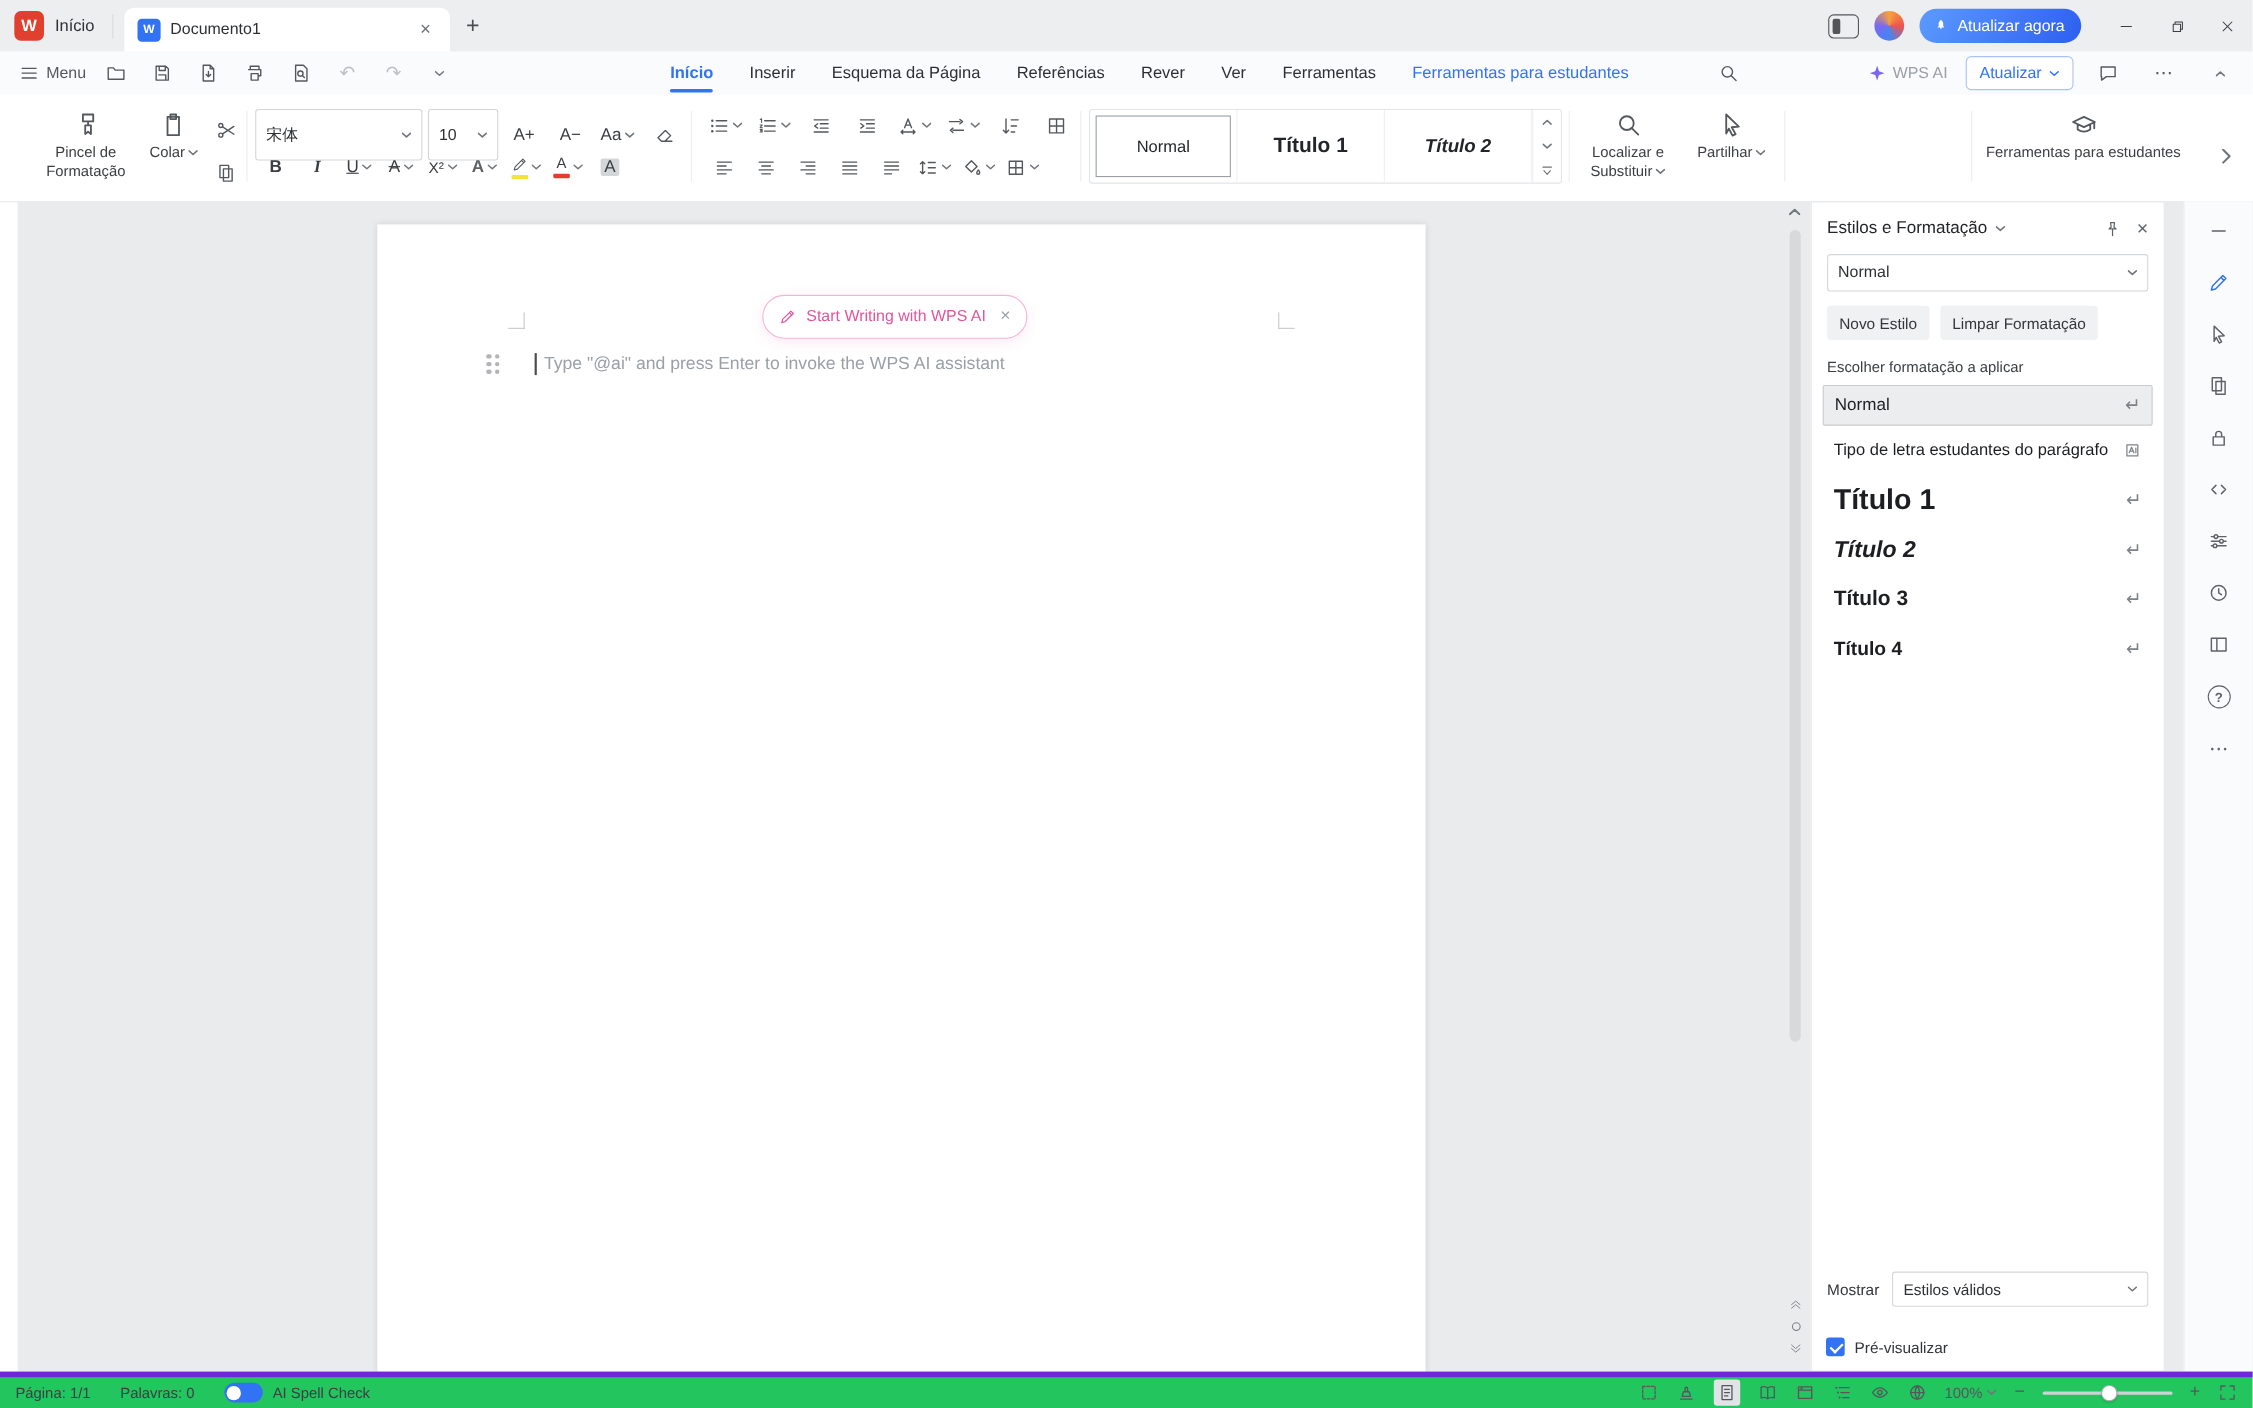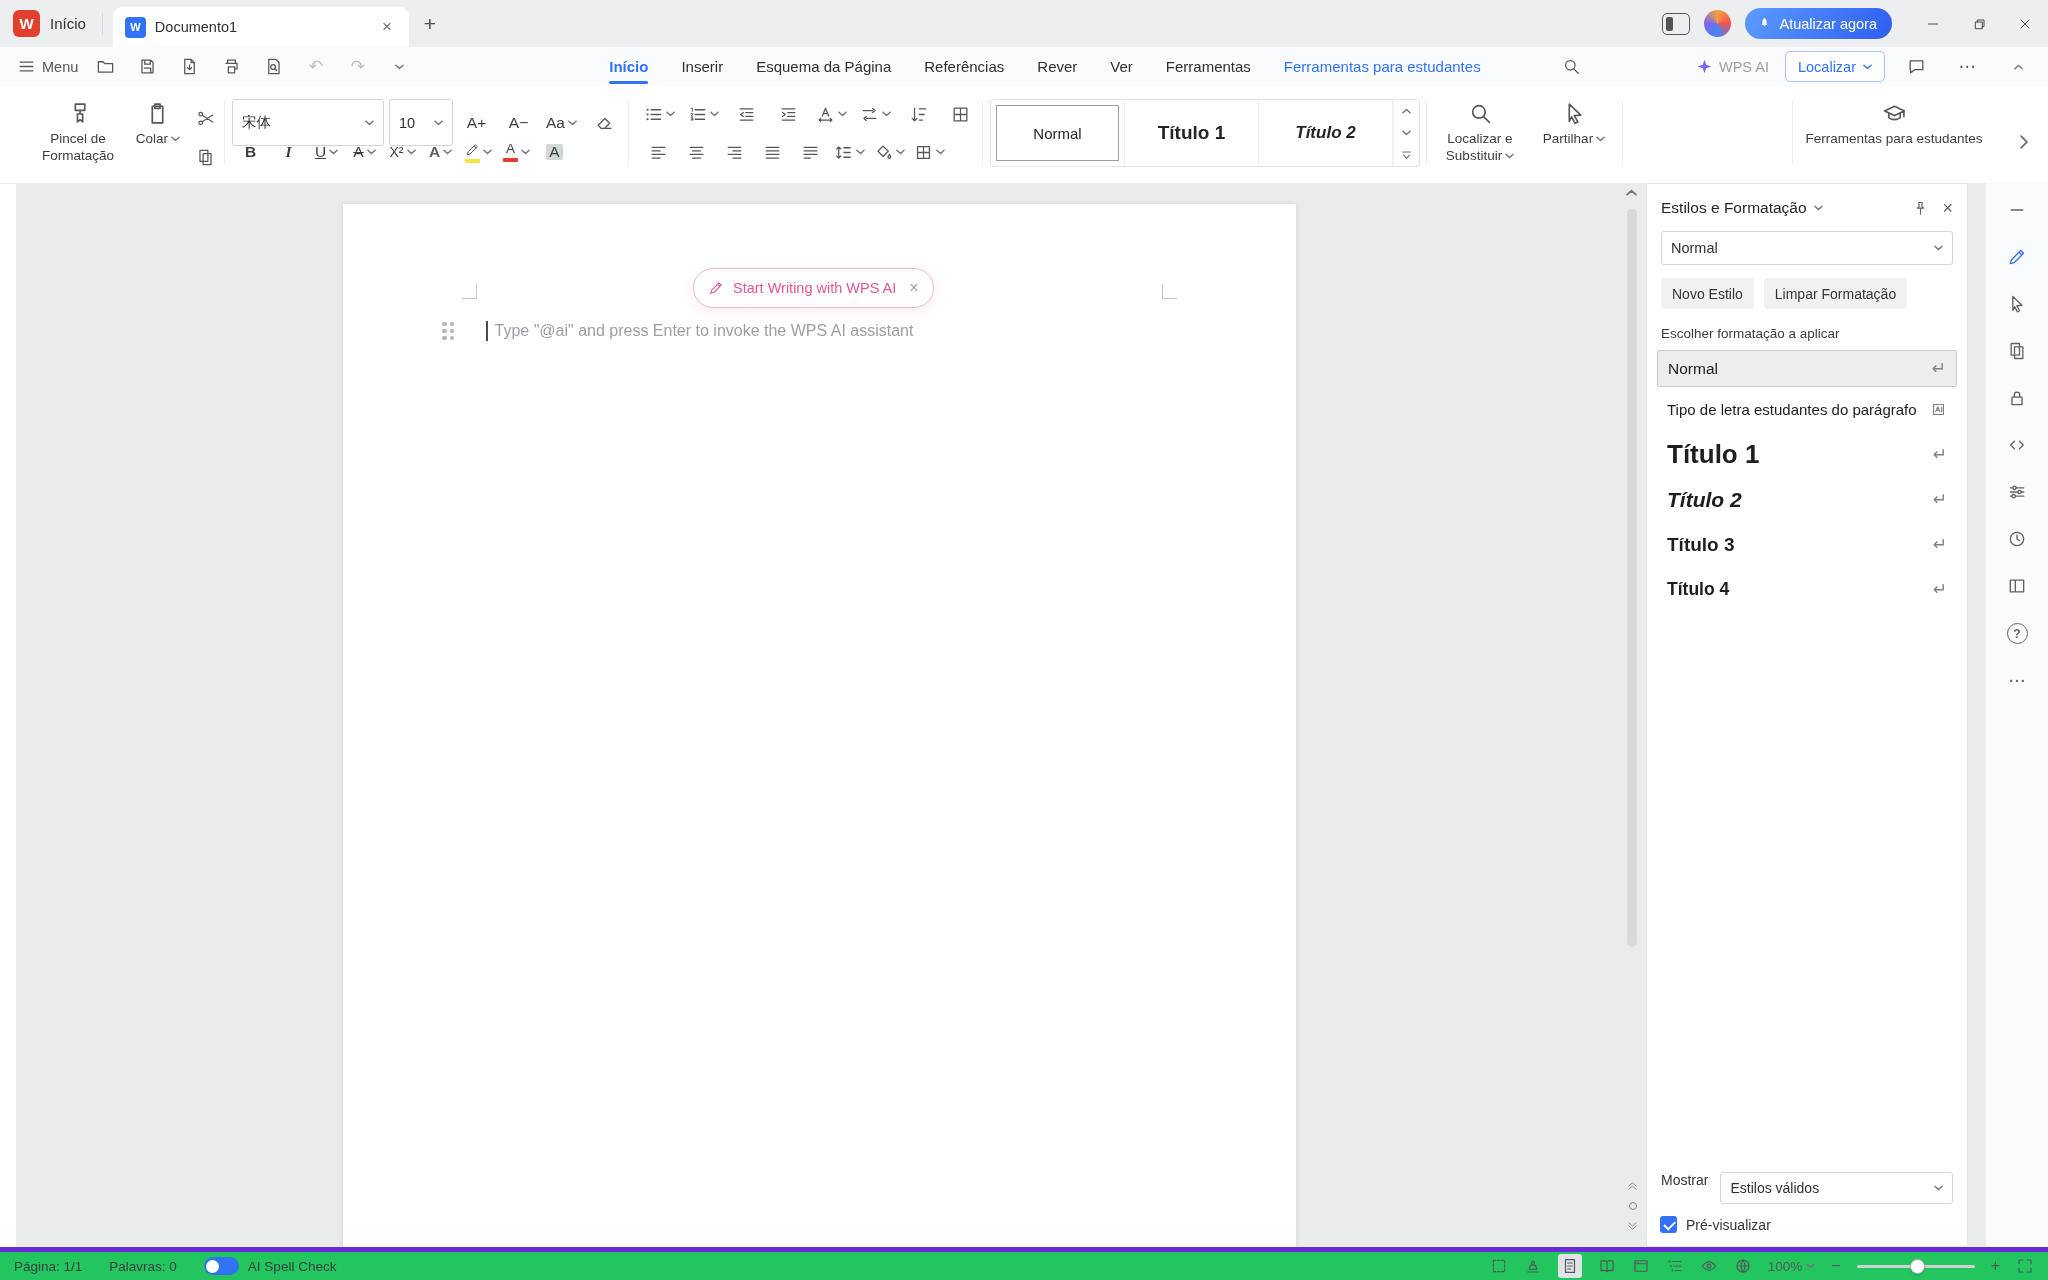--- a/index.html
+++ b/index.html
@@ -130,21 +130,21 @@
 .p-item{min-height:45px;display:flex;align-items:center;padding:0 10px;color:#1c1e21;box-sizing:border-box}
 .p-item .ret{margin-left:auto;color:#7e8287;font-size:17px}
 .p-item .iright{margin-left:auto;color:#7e8287;width:17px;height:17px}
 .p-item.sel{background:#ebedef;border:1px solid #c9cbce;min-height:37px;border-radius:2px}
 .pi-0 .pname{font-size:15.5px}
 .pi-1 .pname{font-size:15px}
 .pi-2 .pname{font-size:26px;font-weight:700}
 .pi-3 .pname{font-size:21px;font-weight:700;font-style:italic}
 .pi-4 .pname{font-size:19px;font-weight:700}
 .pi-5 .pname{font-size:17.5px;font-weight:700}
-.p-bottom{position:absolute;left:14px;right:14px;bottom:42px;display:flex;gap:12px}
+.p-bottom{position:absolute;left:14px;right:14px;bottom:58px;display:flex;align-items:center;gap:12px}
 .p-bottom .combo{flex:1;height:32px;font-size:14px}
 .p-showlabel{font-size:14px;color:#33363a;white-space:nowrap}
 .p-preview{position:absolute;left:13px;bottom:13px;display:flex;align-items:center;gap:9px;font-size:14px;color:#33363a}
 .checkbox{width:17px;height:17px;border-radius:3px;background:#3272f4;position:relative}
 .checkbox::after{content:"";position:absolute;left:3.5px;top:4.5px;width:8.5px;height:4.5px;border-left:2px solid #fff;border-bottom:2px solid #fff;transform:rotate(-45deg)}
 
 
 .strip{position:absolute;left:1985px;top:183px;width:63px;height:1064px;background:#fafbfc;border-left:1px solid #ededef;display:flex;flex-direction:column;align-items:center;padding-top:17px;gap:27px;color:#5f6368;box-sizing:border-box}
 .strip .ic{width:20px;height:20px}
 .strip .sactive{color:#3272f4}
@@ -481,21 +481,21 @@
         </div>
     </div>
     <div class="mb-right">
       <div class="wpsai">
         <svg class="ic">
             <use href="#i-sparkle"></use>
           </svg>
         <span>WPS AI</span>
       </div>
       <div class="share-btn">
-        <span>Localizar</span>
+        <span>Atualizar</span>
         <svg class="caret">
             <use href="#i-chevdown"></use>
           </svg>
       </div>
       <div class="mb-btn">
           <svg class="ic">
             <use href="#i-comment"></use>
           </svg>
         </div>
       <div class="mb-btn">

